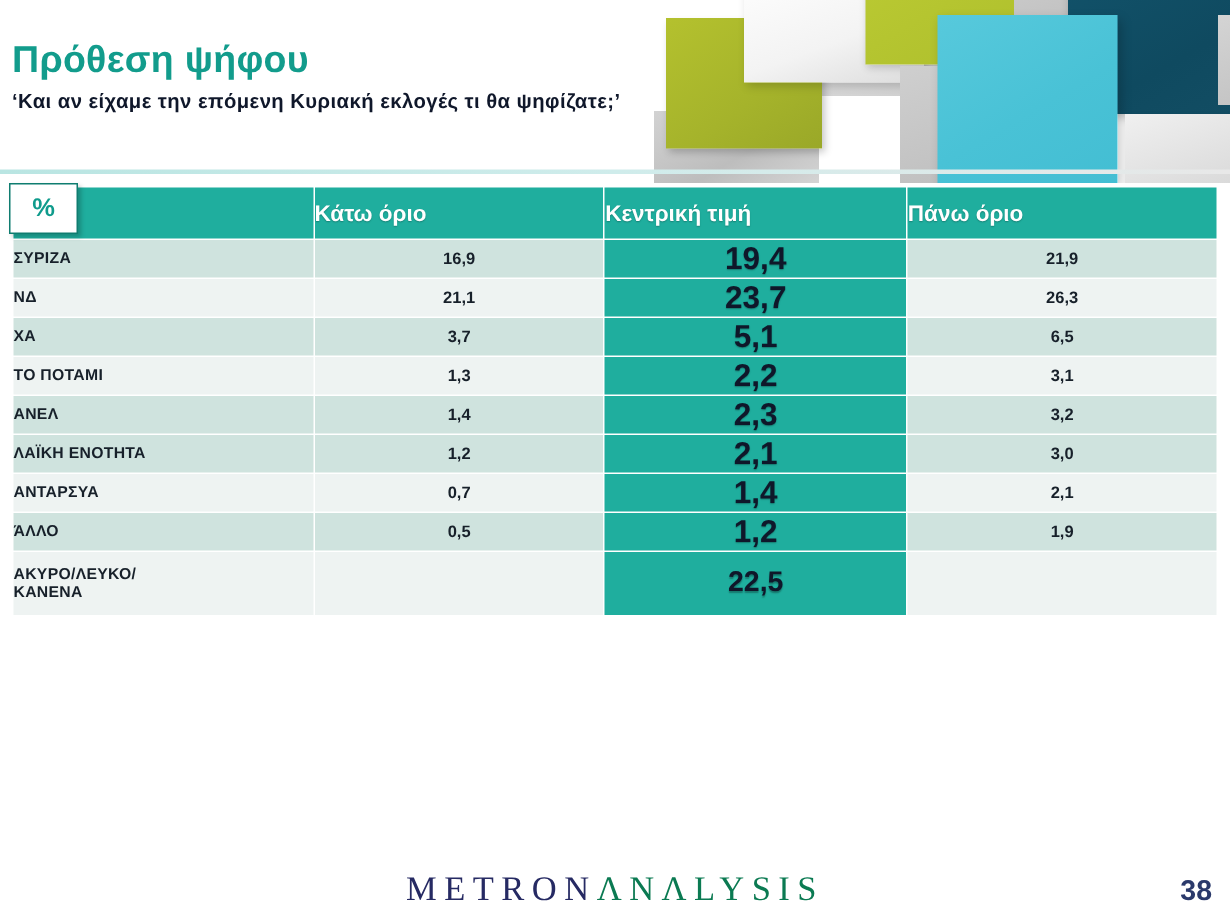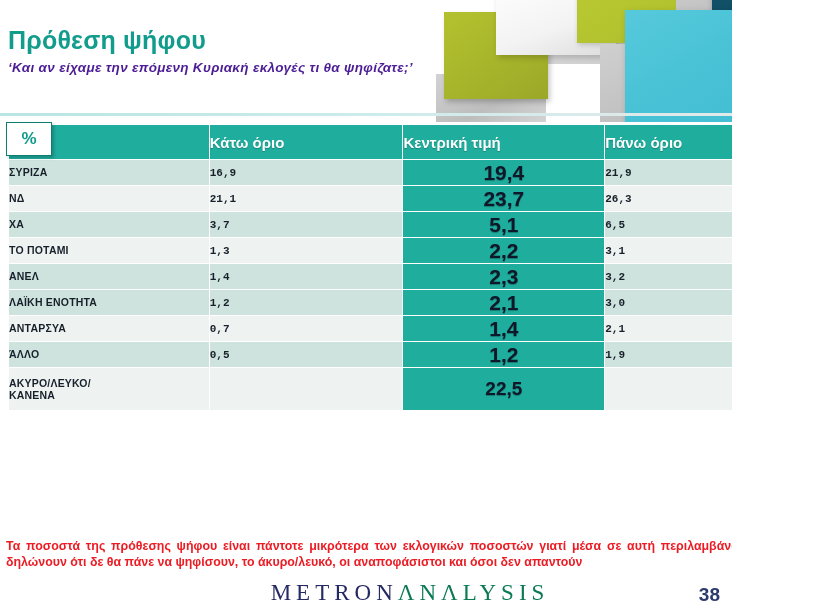--- a/index.html
+++ b/index.html
@@ -7,21 +7,21 @@
   html, body {
     width: 820px;
     height: 611px;
     overflow: hidden;
     background: #ffffff;
     font-family: "Liberation Sans", sans-serif;
   }
 
   #slide {
     position: relative;
-    width: 732px;
+    width: 820px;
     height: 611px;
     background: #ffffff;
     overflow: hidden;
   }
 
   
   #deco {
     position: absolute;
     top: 0; left: 400px;
     width: 420px; height: 122px;
@@ -88,22 +88,21 @@
     font-weight: bold;
     color: #129c8c;
     letter-spacing: .2px;
     white-space: nowrap;
   }
   #subtitle {
     position: absolute;
     left: 8px; top: 60px;
     font-size: 13.5px;
     font-weight: bold;
-    font-style: italic;
-    color: #4c1d95;
+    color: #0f172a;
     letter-spacing: .3px;
     white-space: nowrap;
     z-index: 5;
   }
   #rule {
     position: absolute;
     left: 0; top: 113px;
     width: 820px; height: 3px;
     background: linear-gradient(to right,#b9e5e2 0%,#cfeceb 50%,#e8e8e8 100%);
   }
@@ -143,21 +142,21 @@
     font-weight: bold;
     color: #17202a;
     vertical-align: middle;
   }
   td.lab {
     padding-right: 8px;
     font-size: 10.5px;
     letter-spacing: .2px;
     line-height: 1.15;
   }
-  td.num { text-align: left; font-family: Liberation Mono, monospace; }
+  td.num { text-align: center; }
 
   
   tr.odd td.lab, tr.odd td.num  { background: #cfe3de; }
   tr.even td.lab, tr.even td.num { background: #eef3f2; }
 
   td.mid {
     background: #1fae9e;
     color: #0f172a;
     font-size: 21px;
     font-weight: bold;
@@ -310,20 +309,19 @@
           <tr class="even tall">
             <td class="lab">ΑΚΥΡΟ/ΛΕΥΚΟ/<br>ΚΑΝΕΝΑ</td>
             <td class="num"></td>
             <td class="mid">22,5</td>
             <td class="num"></td>
           </tr>
         </tbody>
     </table>
   </div>
 
-  <div id="footnote">Τα ποσοστά της πρόθεσης ψήφου είναι πάντοτε μικρότερα των εκλογικών ποσοστών γιατί μέσα σε αυτή περιλαμβάνονται και όσοι δηλώνουν ότι δε θα πάνε να ψηφίσουν, το άκυρο/λευκό, οι αναποφάσιστοι και όσοι δεν απαντούν</div>
 
   <div id="logo">
     <span class="m">METRON</span><span class="a">ΛΝΛLYSIS</span>
   </div>
 
   <div id="pageno">38</div>
 </div>
 
 </body></html>

